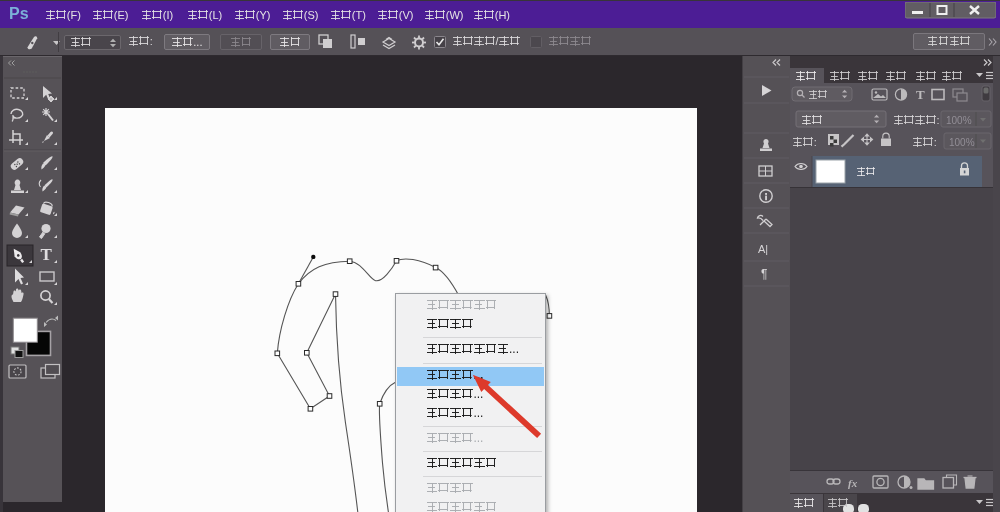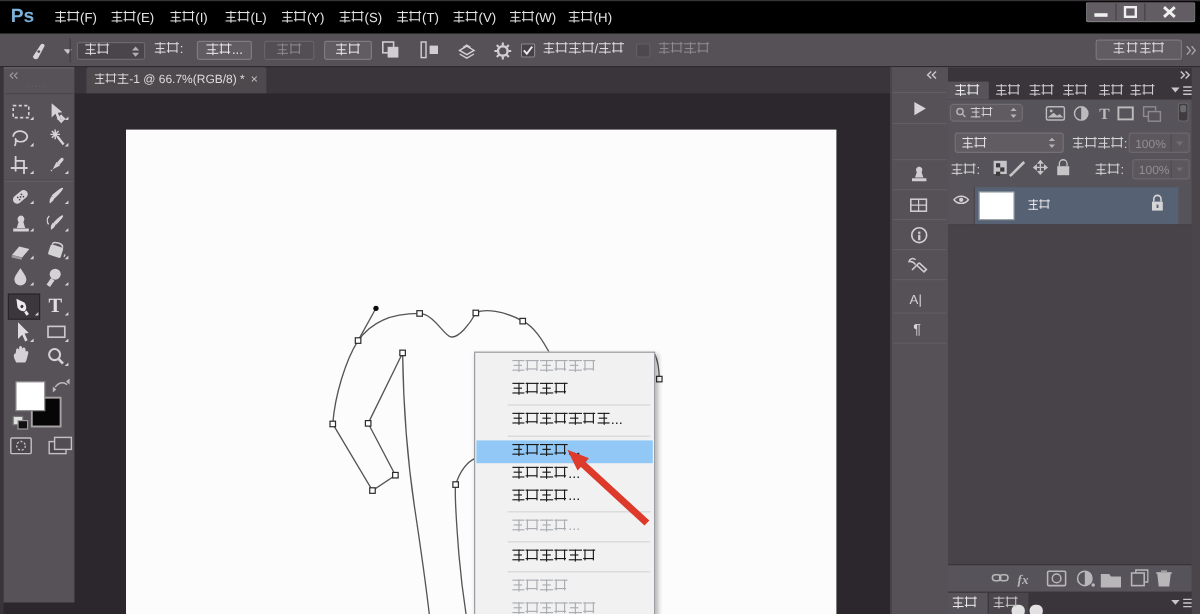--- a/index.html
+++ b/index.html
@@ -4,21 +4,21 @@
 #app{position:relative;width:1000px;height:512px;overflow:hidden;font-family:"Liberation Sans",sans-serif;background:#2b272c}
 .abs{position:absolute}
 i.g{display:inline-block;width:.88em;height:.84em;margin:0 .06em 0 .05em;vertical-align:-.065em;
 background-image:linear-gradient(currentColor,currentColor),linear-gradient(currentColor,currentColor),linear-gradient(currentColor,currentColor),linear-gradient(currentColor,currentColor);
 background-repeat:no-repeat;
 background-size:100% .08em,100% .08em,.08em 100%,.62em .08em;
 background-position:0 .03em,0 calc(100% - .03em),52% 0,.1em 52%}
 i.g:nth-of-type(2n){background-size:.08em 92%,100% .08em,.08em 92%,88% .08em;
 background-position:.08em 0,0 .06em,calc(100% - .12em) 0,0 calc(100% - .16em)}
 
-#menubar{left:0;top:0;width:1000px;height:28px;background:#000000;border-top:1px solid #38343a;box-sizing:border-box}
+#menubar{left:0;top:0;width:1000px;height:28px;background:#4c1d95;border-top:1px solid #38343a;box-sizing:border-box}
 #menubar .mi{position:absolute;top:8px;font-size:11px;color:#e5e3e5;white-space:nowrap}
 #pslogo{position:absolute;left:9px;top:4px;font-size:16px;font-weight:bold;color:#7cb0d8;letter-spacing:0}
 #optbar{left:0;top:28px;width:1000px;height:28px;background:#555157;border-bottom:1px solid #2e2a2f;box-sizing:border-box}
 #tabrow{left:62px;top:56px;width:938px;height:22px;background:#3a353a}
 #doctab{position:absolute;left:10px;top:0;width:150px;height:22px;background:#4d494d;color:#dddbdd;font-size:10px;line-height:22px;padding-left:6px;box-sizing:border-box;border-radius:2px 2px 0 0;white-space:nowrap;overflow:hidden}
 
 #paste{left:62px;top:78px;width:680px;height:434px;background:#2b272c}
 #canvas{left:105px;top:108px;width:592px;height:404px;background:#fcfcfc}
 
 #toolbar{left:3px;top:56px;width:59px;height:446px;background:#565257}
@@ -103,23 +103,20 @@
 <svg style="position:absolute;left:530px;top:8px" width="13" height="13" viewBox="0 0 13 13">
 <rect x="0.5" y="0.5" width="11" height="11" rx="1" fill="#4c484e" stroke="#625e64" stroke-width="1"></rect>
 </svg>
 <div style="position:absolute;left:548px;top:7px;color:#8d898f;font-size:11px"><i class="g"></i><i class="g"></i><i class="g"></i><i class="g"></i></div>
 <div style="position:absolute;left:913px;top:5px;width:72px;height:17px;background:#605c62;border:1px solid #7b777d;border-radius:2px;box-sizing:border-box;color:#d8d8d8;font-size:11px;line-height:15px;text-align:center"><i class="g"></i><i class="g"></i><i class="g"></i><i class="g"></i></div>
 <svg style="position:absolute;left:988px;top:9px" width="10" height="10" viewBox="0 0 10 10">
         <path d="M1,1.5 L4,5 L1,8.5 M5,1.5 L8,5 L5,8.5" stroke="#aaa6ac" stroke-width="1.1" fill="none"></path>
       </svg>
 </div>
 
-<div class="abs" id="tabrow">
-<div id="doctab"><i class="g"></i><i class="g"></i><i class="g"></i>-1 @ 66.7%(RGB/8) *<span style="color:#c8c6c8;margin-left:5px">×</span></div>
-</div>
 
 <div class="abs" id="paste"></div>
 <div class="abs" id="canvas"></div>
 <svg class="abs" id="pathsvg" style="left:105px;top:108px" width="592" height="404" viewBox="0 0 592 404">
 <g fill="none" stroke="#555" stroke-width="1.1">
 <path d="M208.3,148.9 L193.4,175.8"></path>
 <path d="M193.4,175.8 C205,160 220,153.5 244.7,153.2"></path>
 <path d="M244.7,153.2 C257,154 264.5,171.3 270.6,172.7 C277.5,174.2 287,161 291.5,152.8"></path>
 <path d="M291.5,152.8 C299,149 315,151 330.6,159.6"></path>
 <path d="M330.6,159.6 C340,164 347,175 354,188 C360,199 372,202.5 386,202.5 C410,202.5 436,199 441,188 Q444.2,195 444.4,207.9"></path>

